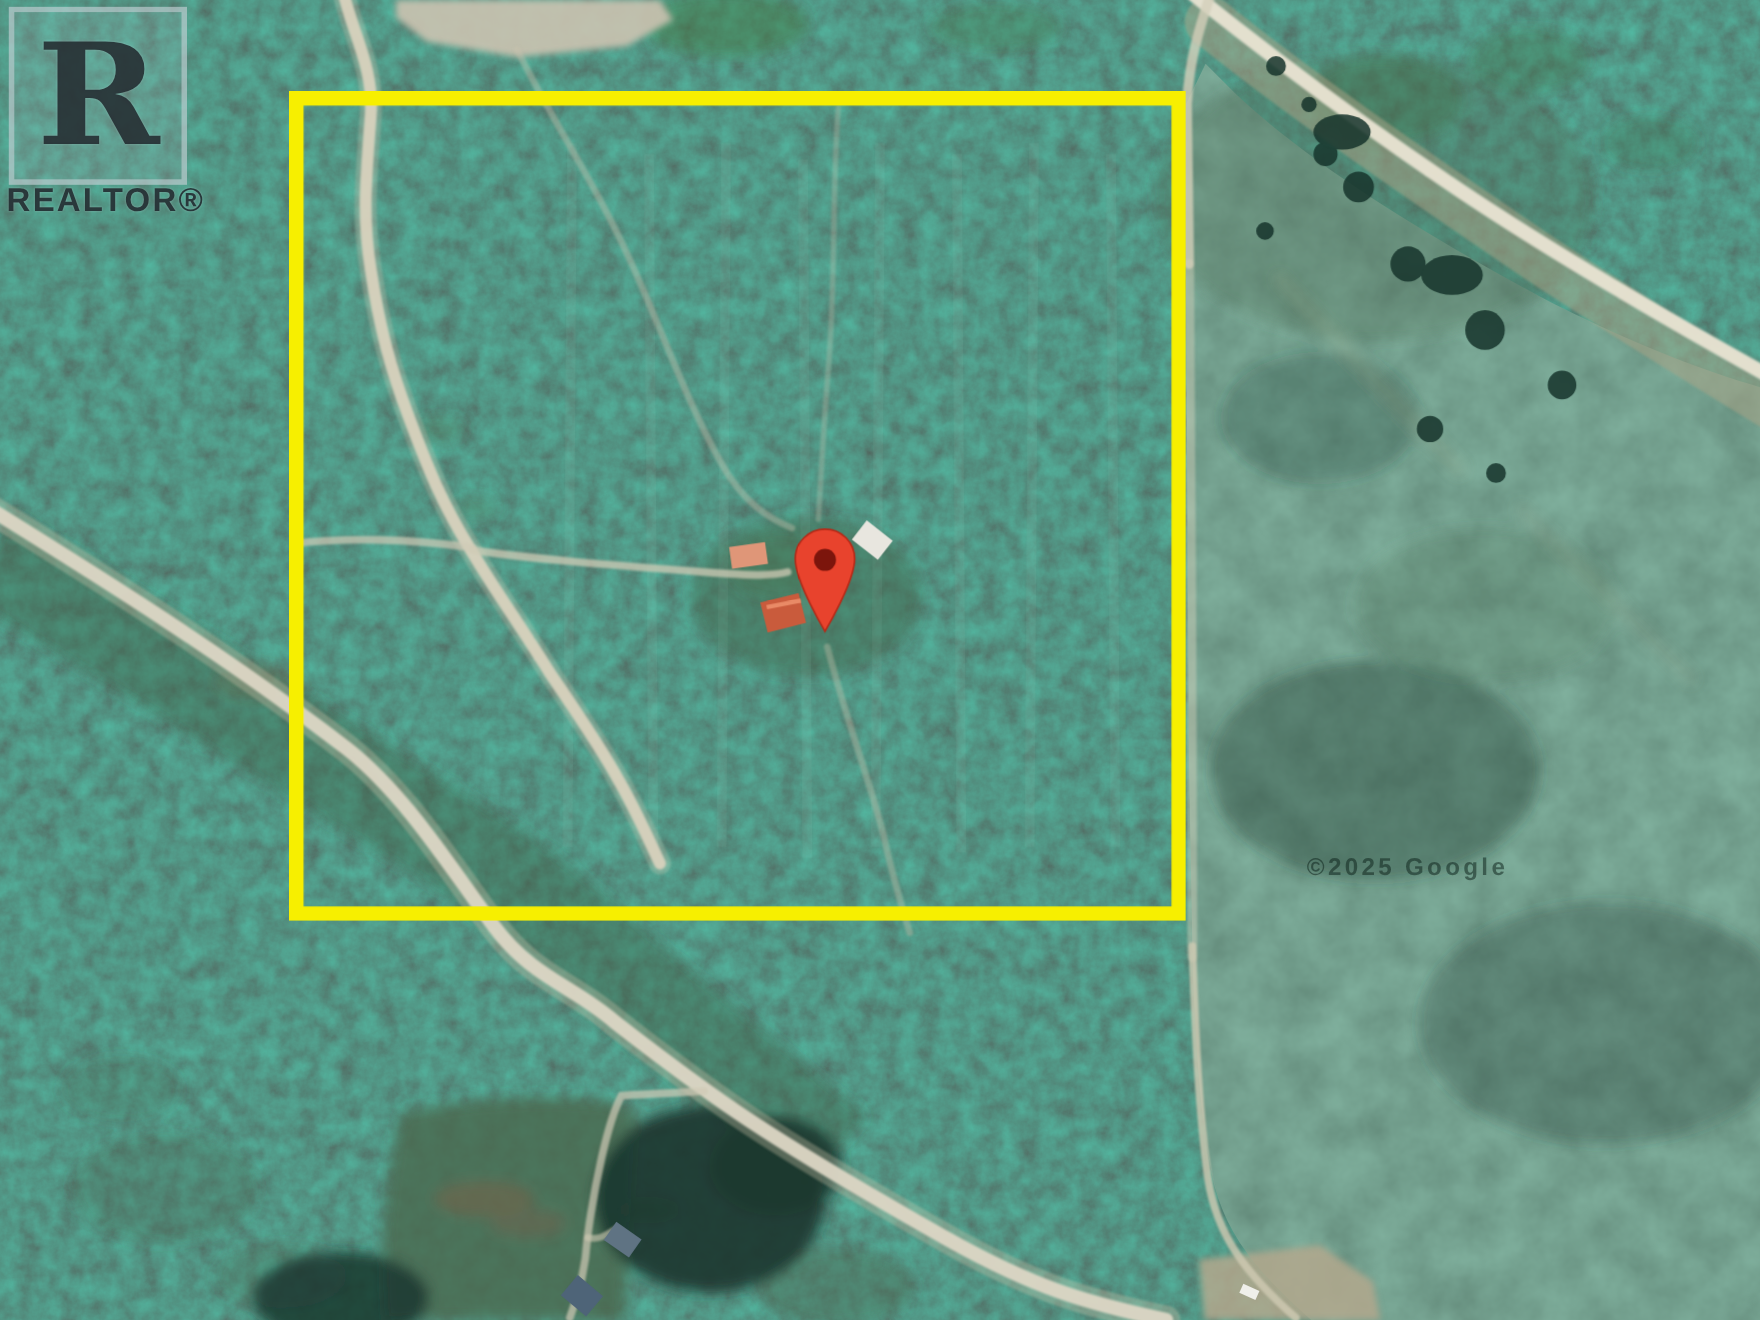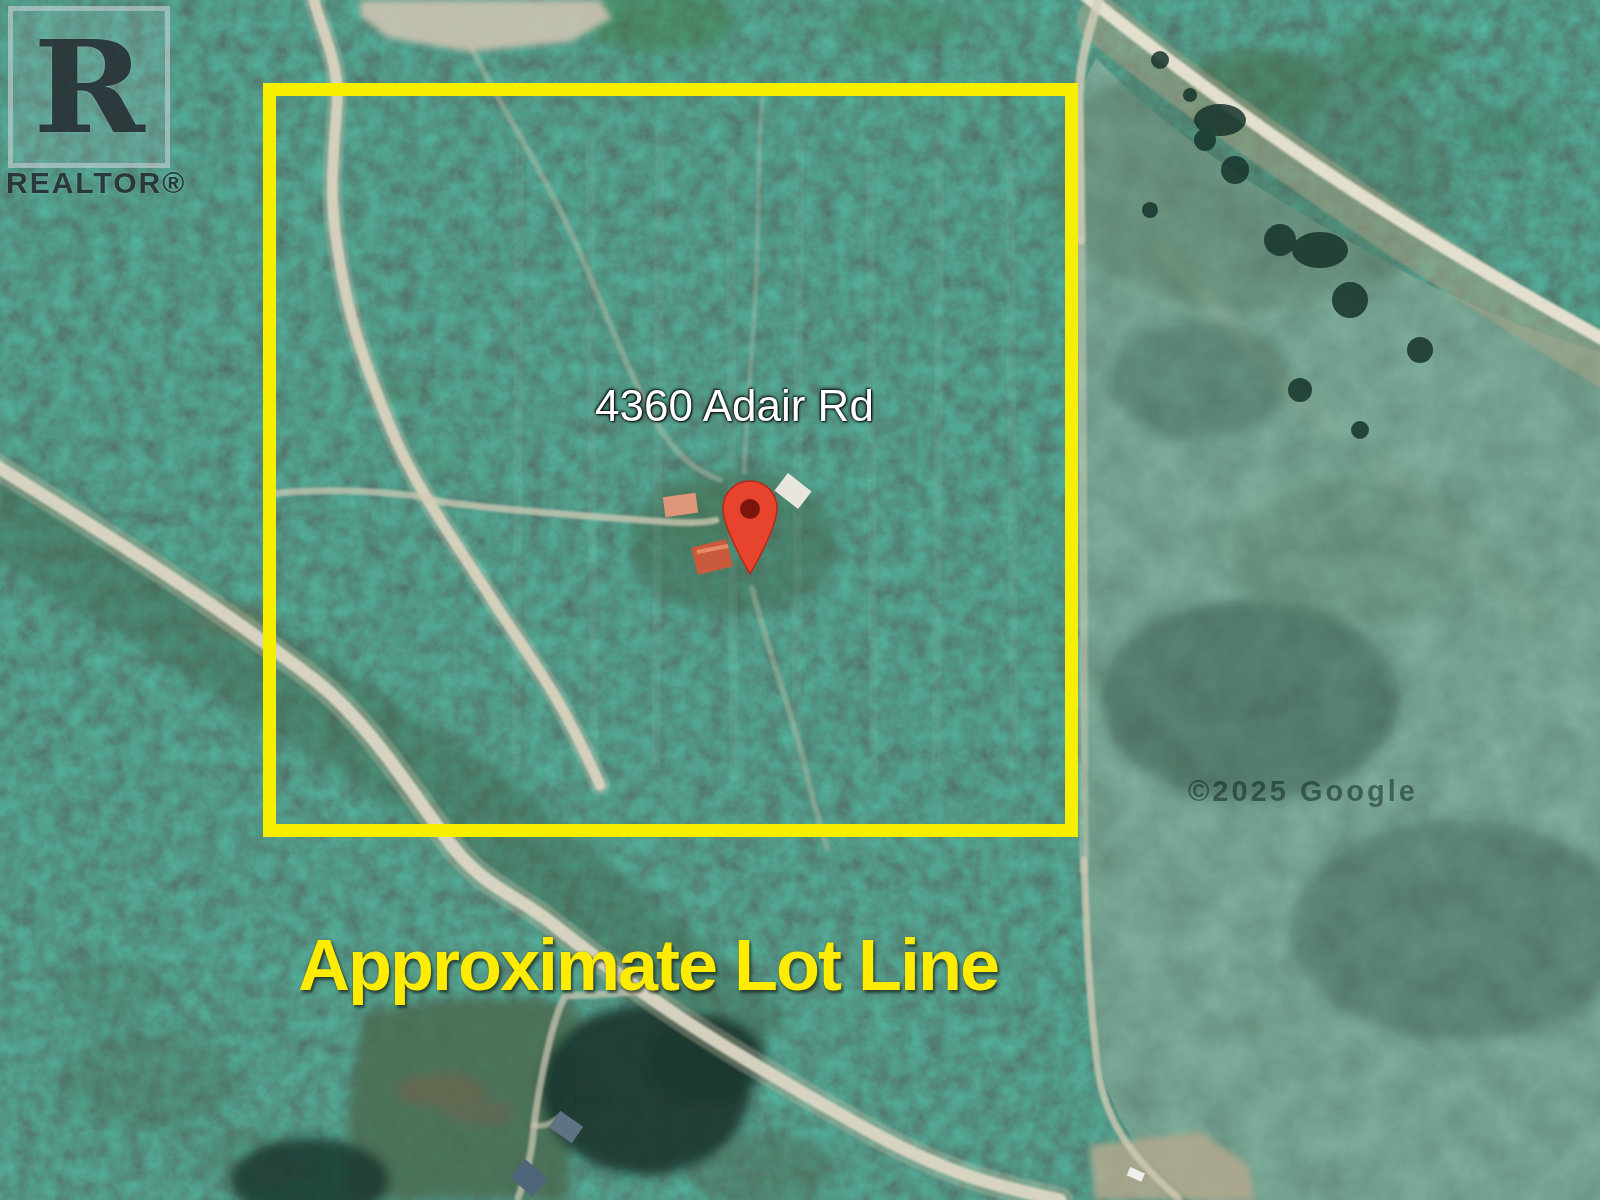--- a/index.html
+++ b/index.html
@@ -18,21 +18,21 @@
   #realtor-logo{left:8px;top:6px;width:170px;height:200px;}
   #realtor-square{position:absolute;left:0;top:0;width:152px;height:152px;
             border:5px solid rgba(196,208,212,.6);background:rgba(190,205,210,.14);
             display:flex;align-items:center;justify-content:center;}
   #realtor-letter{font-family:"DejaVu Serif", serif;font-size:128px;font-weight:700;
             color:rgba(24,32,36,.82);line-height:1;transform:scaleX(1.05);
             text-shadow:0 0 2px rgba(210,220,225,.35);}
   #realtor-text{position:absolute;left:-2px;top:160px;font-size:30px;font-weight:600;
             letter-spacing:2px;color:rgba(26,35,40,.85);white-space:nowrap;
             text-shadow:0 0 2px rgba(205,216,220,.45);text-align:right;}
-  #google-attribution{left:1188px;top:775px;font-size:29px;font-weight:700;
+  #google-attribution{left:1188px;top:775px;font-size:22px;font-weight:700;
             letter-spacing:3px;color:rgba(14,34,27,.52);white-space:nowrap;}
 </style>
 </head>
 <body>
 
 <div id="stage">
 
   <svg class="map" width="1600" height="1200" viewBox="0 0 1600 1200" aria-hidden="true">
     <defs>
       <filter id="forestTex" x="-2%" y="-2%" width="104%" height="104%">
@@ -193,23 +193,21 @@
     </g>
 
     <g transform="translate(723,481)">
       <path d="M27,0 C12,0 0,12 0,27 C0,48 27,93 27,93 C27,93 54,48 54,27 C54,12 42,0 27,0 Z" fill="#E8432D" stroke="#B52A18" stroke-width="1.5"></path>
       <circle cx="27" cy="28" r="10" fill="#7C150C"></circle>
     </g>
   </svg>
 
   <div class="overlay" id="lot-rect"></div>
 
-  <div class="overlay" id="address-label">4360 Adair Rd</div>
-
-  <div class="overlay" id="lot-label">Approximate Lot Line</div>
+
 
   <div class="overlay" id="realtor-logo">
     <div id="realtor-square">
       <span id="realtor-letter">R</span>
     </div>
     <div id="realtor-text">REALTOR®</div>
   </div>
 
   <div class="overlay" id="google-attribution">©2025 Google</div>
 

